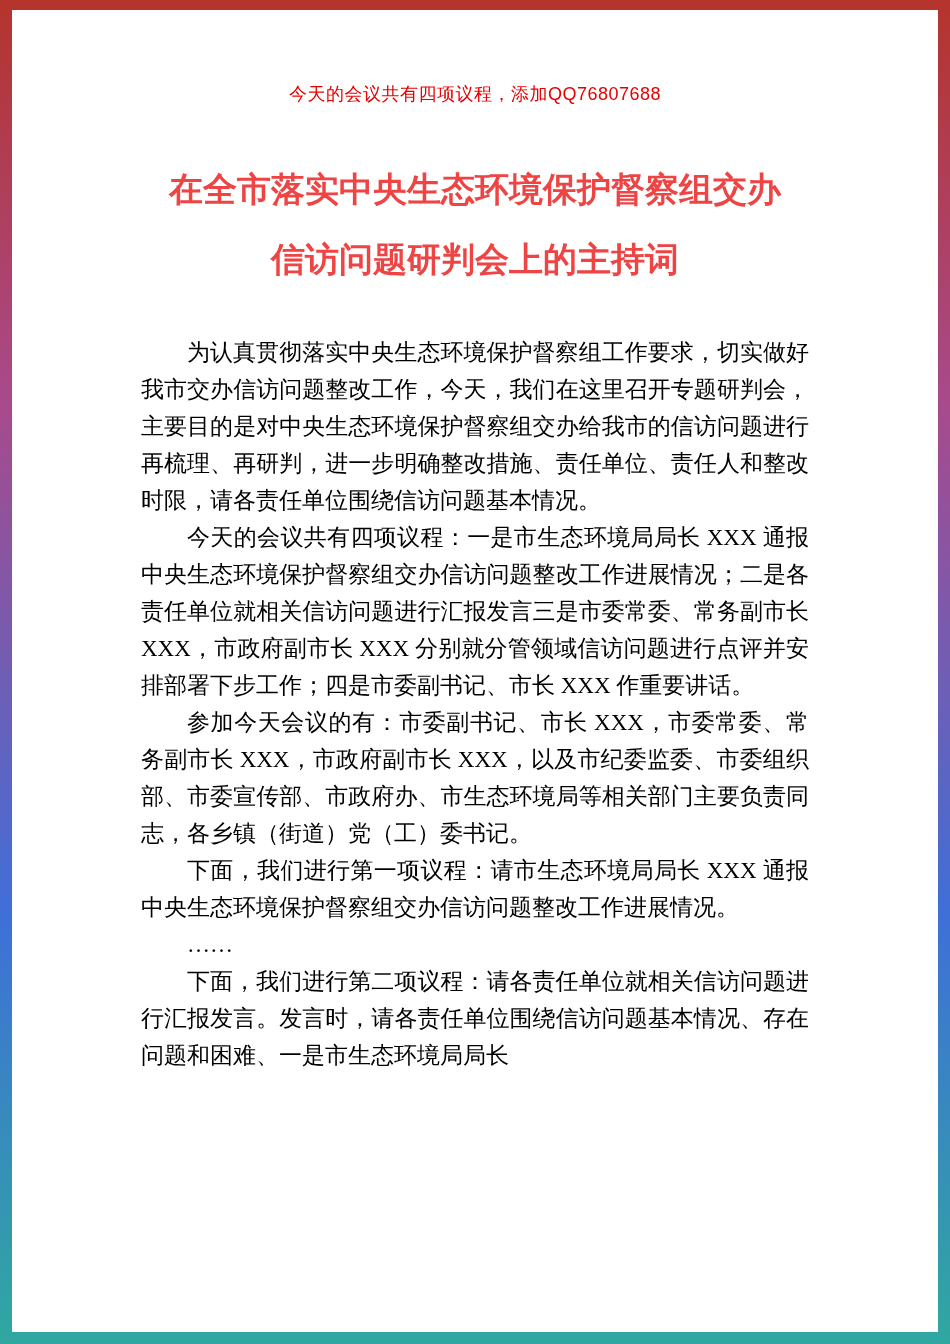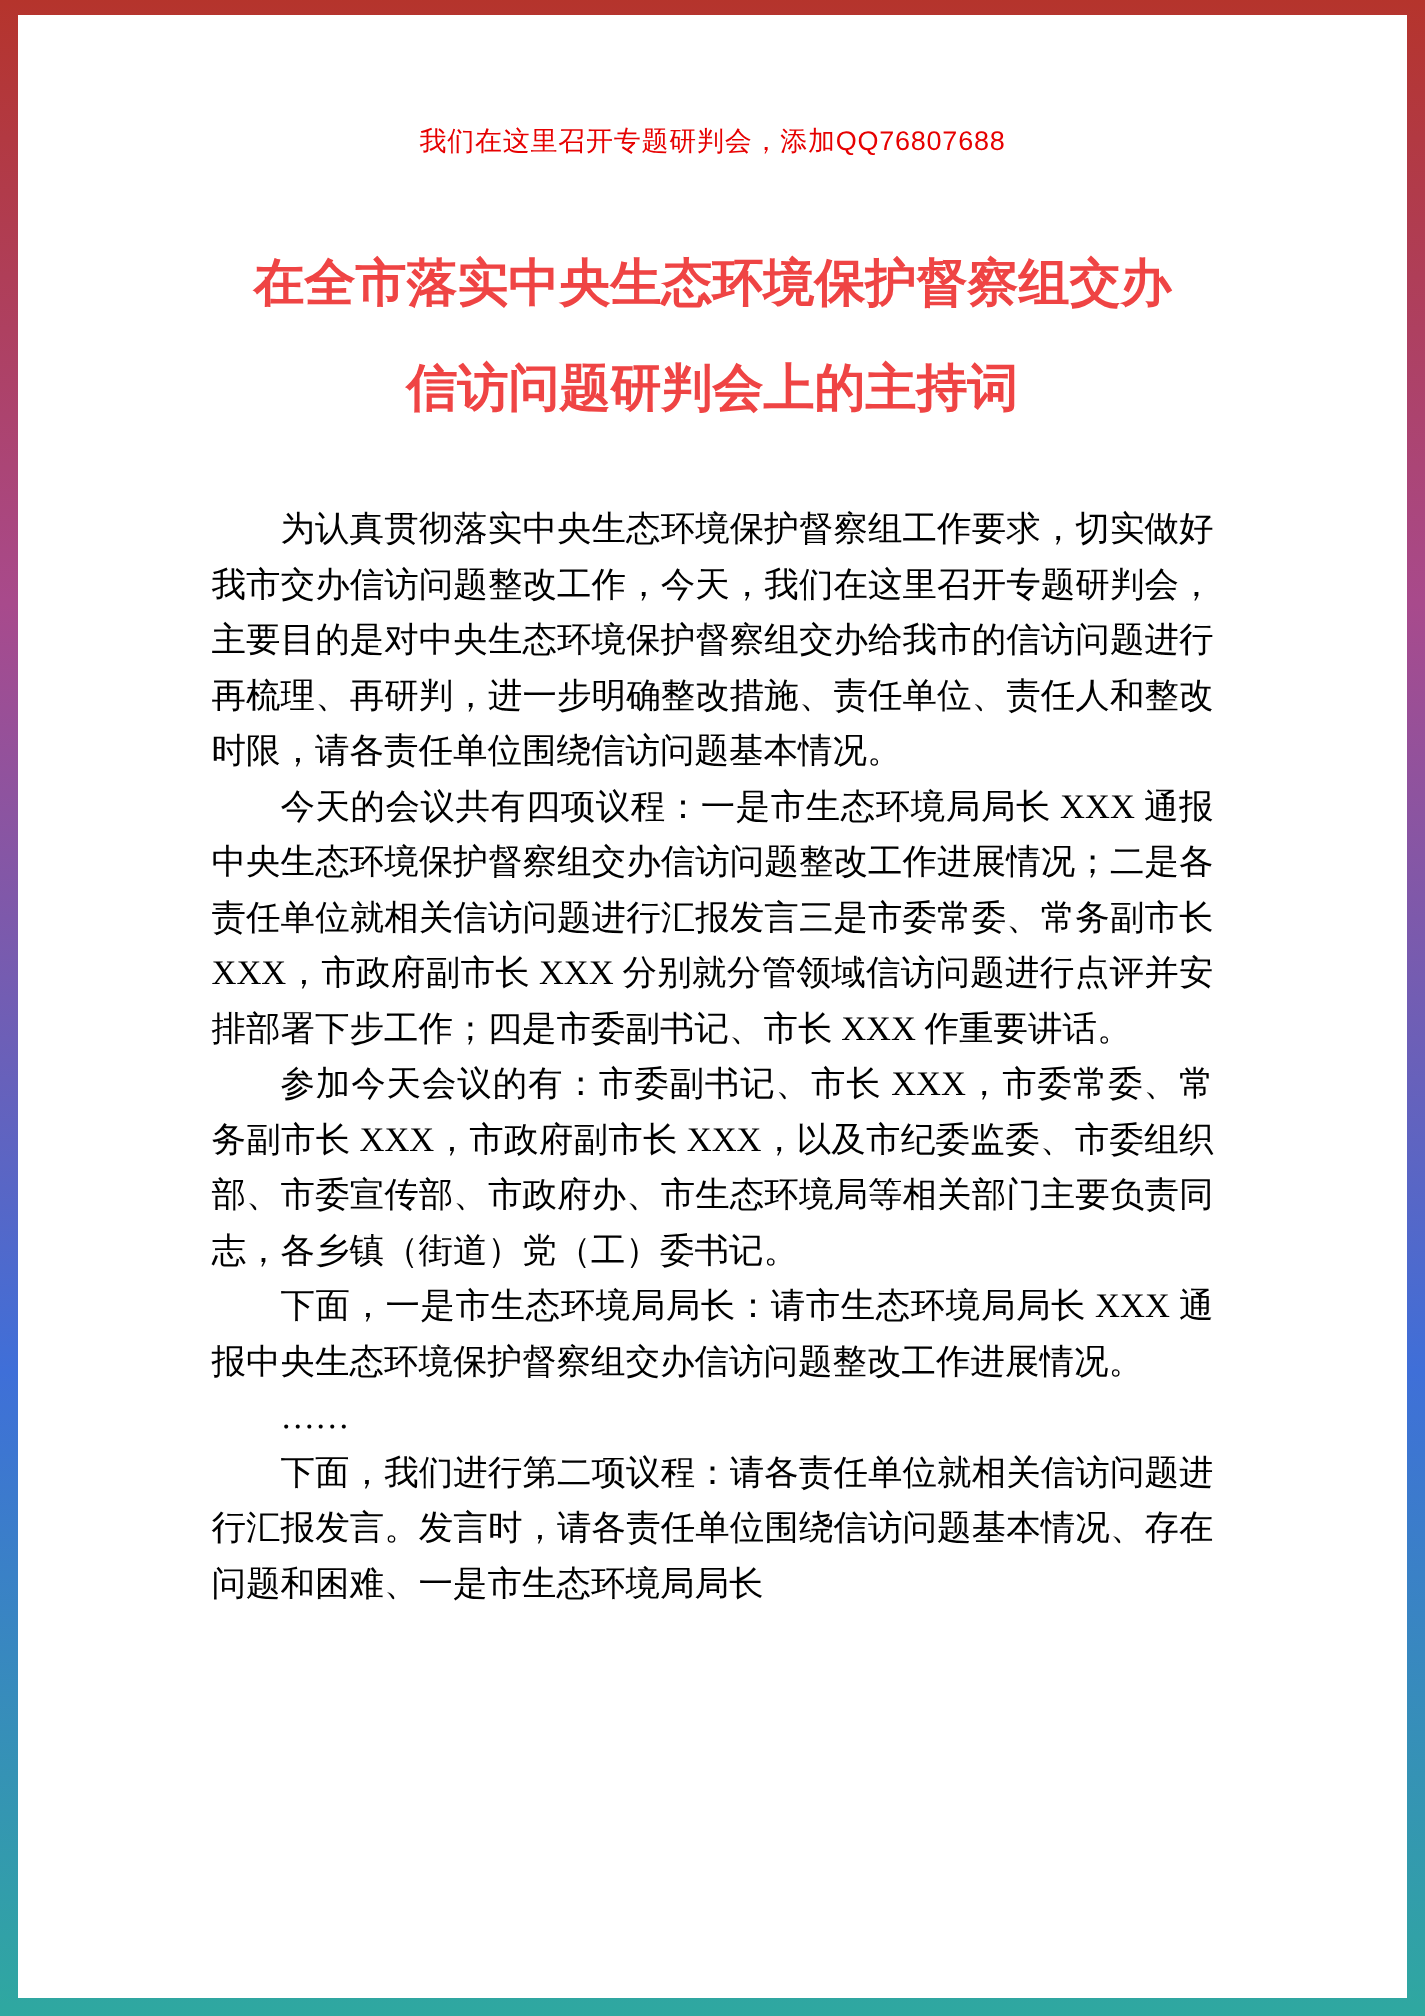--- a/index.html
+++ b/index.html
@@ -67,30 +67,30 @@
   .para.indent {
     text-indent: 2em;
   }
 </style>
 </head>
 <body>
 
 <div class="frame">
   <div class="page">
 
-    <div class="promo">我们在这里召开专题研判会，添加QQ76807688</div>
+    <div class="promo">今天的会议共有四项议程，添加QQ76807688</div>
 
     <div class="doc-title">
       <div class="t-line">在全市落实中央生态环境保护督察组交办</div>
       <div class="t-line">信访问题研判会上的主持词</div>
     </div>
 
     <div class="body-text">
       <p class="para indent">为认真贯彻落实中央生态环境保护督察组工作要求，切实做好我市交办信访问题整改工作，今天，我们在这里召开专题研判会，主要目的是对中央生态环境保护督察组交办给我市的信访问题进行再梳理、再研判，进一步明确整改措施、责任单位、责任人和整改时限，请各责任单位围绕信访问题基本情况。</p>
       <p class="para indent">今天的会议共有四项议程：一是市生态环境局局长 XXX 通报中央生态环境保护督察组交办信访问题整改工作进展情况；二是各责任单位就相关信访问题进行汇报发言三是市委常委、常务副市长 XXX，市政府副市长 XXX 分别就分管领域信访问题进行点评并安排部署下步工作；四是市委副书记、市长 XXX 作重要讲话。</p>
       <p class="para indent">参加今天会议的有：市委副书记、市长 XXX，市委常委、常务副市长 XXX，市政府副市长 XXX，以及市纪委监委、市委组织部、市委宣传部、市政府办、市生态环境局等相关部门主要负责同志，各乡镇（街道）党（工）委书记。</p>
-      <p class="para indent">下面，一是市生态环境局局长：请市生态环境局局长 XXX 通报中央生态环境保护督察组交办信访问题整改工作进展情况。</p>
+      <p class="para indent">下面，我们进行第一项议程：请市生态环境局局长 XXX 通报中央生态环境保护督察组交办信访问题整改工作进展情况。</p>
       <p class="para indent">……</p>
       <p class="para indent">下面，我们进行第二项议程：请各责任单位就相关信访问题进行汇报发言。发言时，请各责任单位围绕信访问题基本情况、存在问题和困难、一是市生态环境局局长</p>
     </div>
 
   </div>
 </div>
 
 </body></html>

